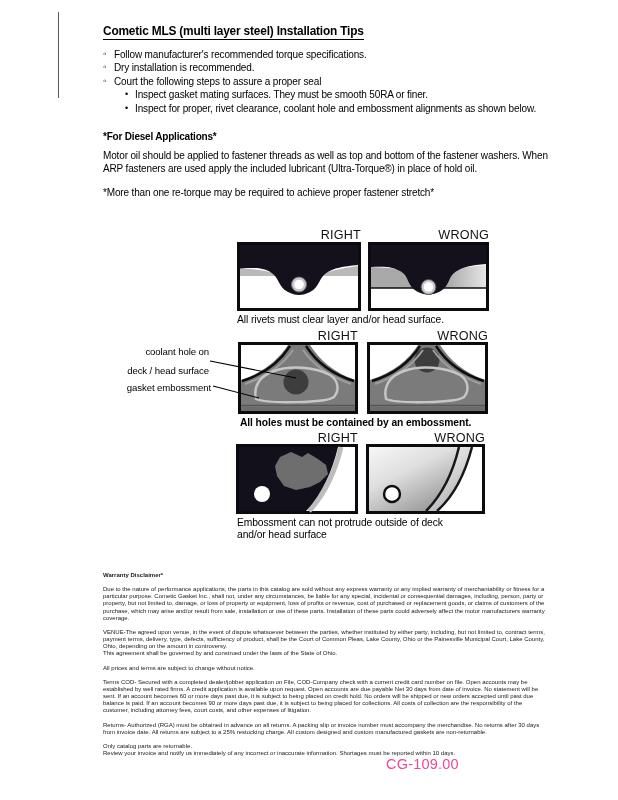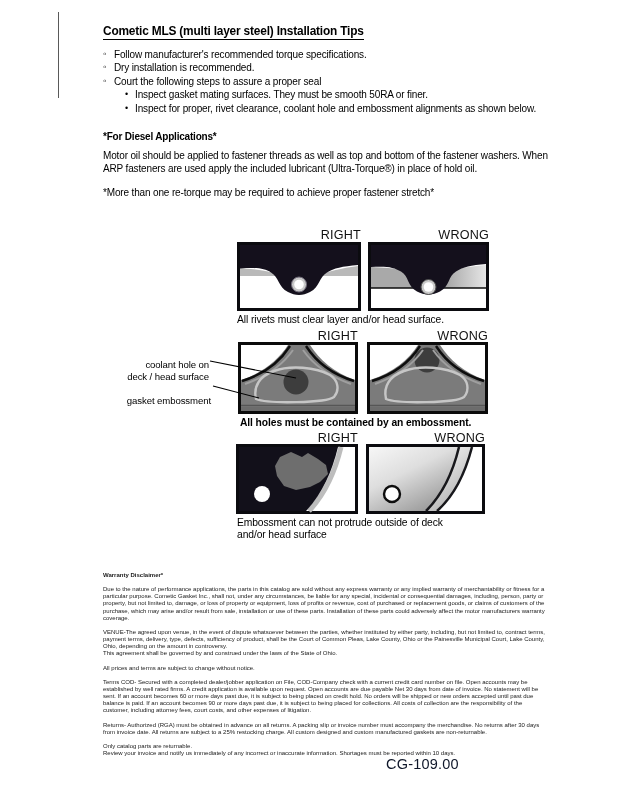--- a/index.html
+++ b/index.html
@@ -25,29 +25,29 @@
   .tips li.lvl1::before{content:"◦";position:absolute;left:0;top:-1px;font-size:10px;}
   .tips li.lvl2{margin-left:21px;}
   .tips li.lvl2::before{content:"•";position:absolute;left:1px;top:0;font-size:9px;}
   .diesel-heading{font-size:10px;font-weight:bold;margin:16px 0 7px 0;letter-spacing:-.2px;}
   .para{font-size:10px;line-height:13px;letter-spacing:-.15px;margin:0 0 11px 0;width:458px;}
 
   
   .dg-label{position:absolute;font-size:12.6px;letter-spacing:.2px;text-align:right;color:#111;}
   .dg-box{position:absolute;}
   .dg-caption{position:absolute;font-size:10.3px;letter-spacing:-.1px;line-height:12px;white-space:pre-line;color:#000;}
-  .annot{position:absolute;font-size:9.6px;line-height:12px;text-align:right;letter-spacing:-.1px;white-space:pre-line;margin-top:17px;}
+  .annot{position:absolute;font-size:9.6px;line-height:19px;text-align:right;letter-spacing:-.1px;white-space:pre-line;}
   .leader{position:absolute;pointer-events:none;}
 
   
   .legal{position:absolute;left:103px;top:572px;width:443px;font-size:6px;line-height:7.15px;letter-spacing:0;color:#1a1a1a;}
   .legal .lg-head{font-weight:bold;margin:0 0 7px 0;}
   .legal p{margin:0 0 7px 0;white-space:pre-line;}
 
-  .page-number{position:absolute;left:386px;top:756px;font-size:14.5px;letter-spacing:.2px;color:#0f172a;}
+  .page-number{position:absolute;left:386px;top:756px;font-size:14.5px;letter-spacing:.2px;color:#ec4899;}
 </style>
 </head>
 <body>
 
 <div class="page">
 
   <div class="artifact-line"></div>
 
   <div class="top">
     <div class="doc-title">Cometic MLS (multi layer steel) Installation Tips</div>

